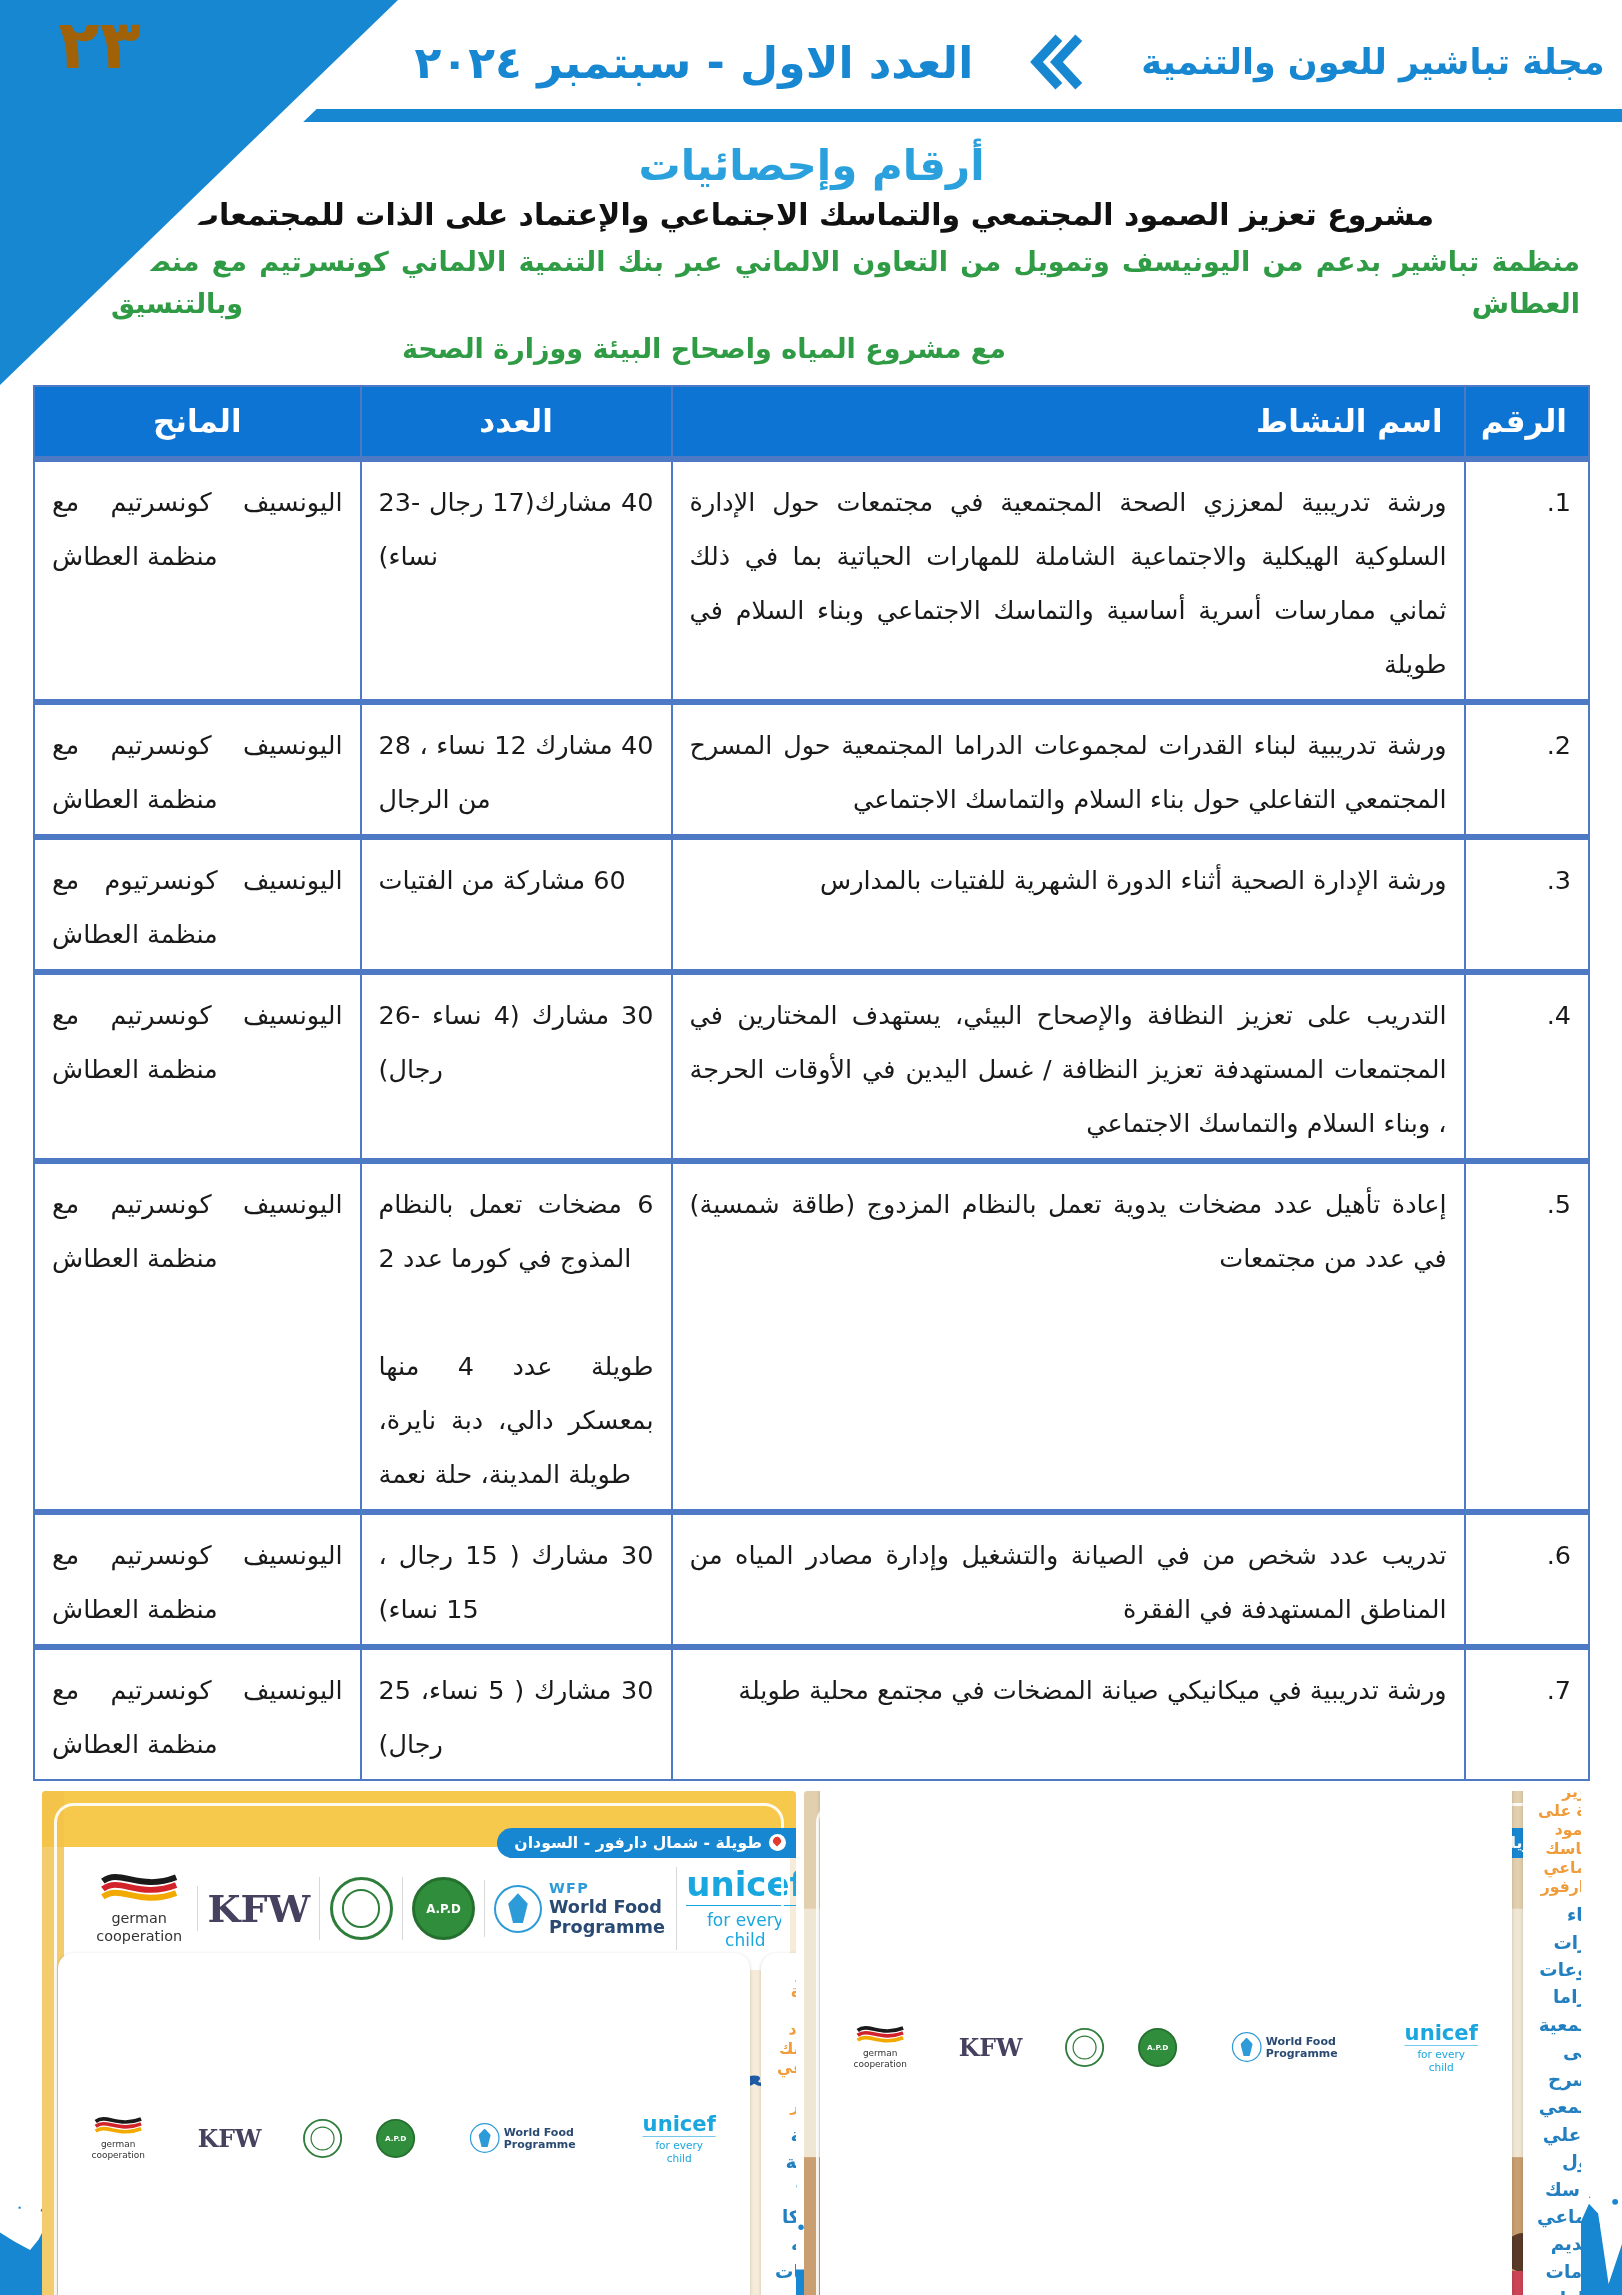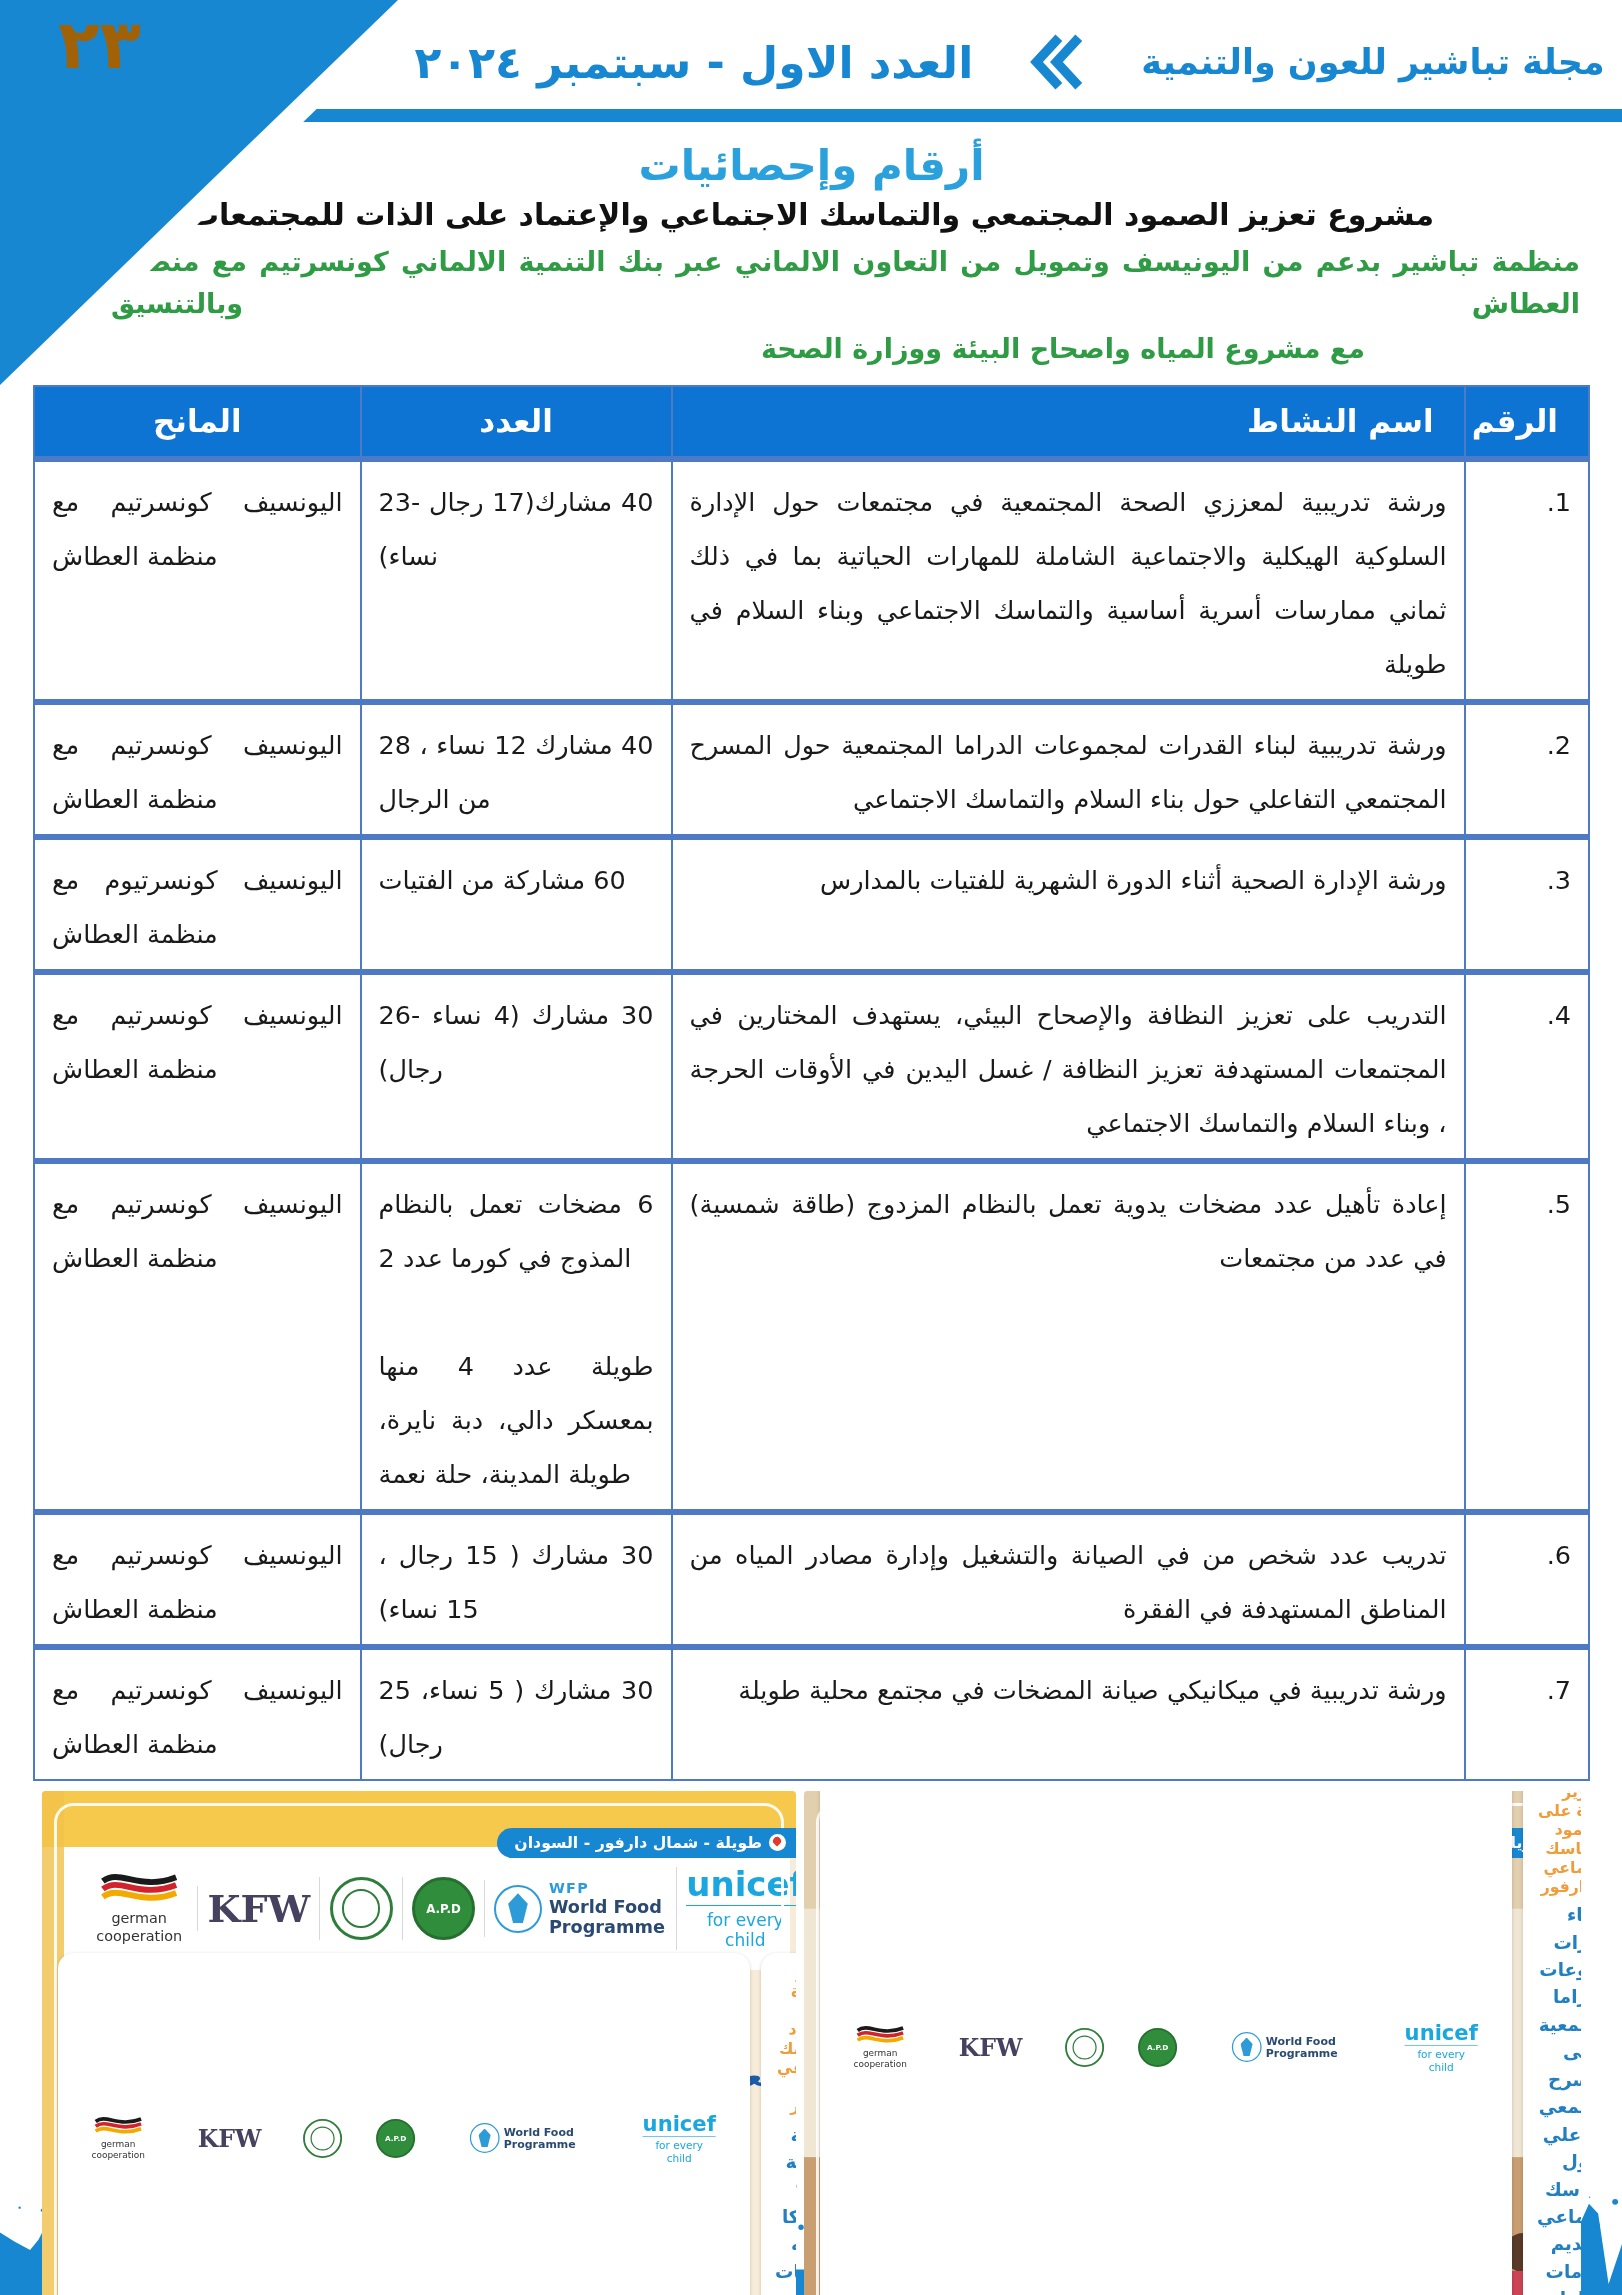--- a/index.html
+++ b/index.html
@@ -29,27 +29,27 @@
   .page-num{position:absolute;top:10.5px;left:58px;z-index:5;color:#a16207;font-size:68px;font-weight:bold;letter-spacing:17px;line-height:1;}
   .hdr-text{position:absolute;top:34px;right:18.3px;z-index:2;display:flex;align-items:center;gap:56px;color:var(--primary-blue);}
   .mag-title{font-size:35px;font-weight:bold;}
   .issue-info{font-size:44px;font-weight:bold;}
   .chev{width:56px;height:56px;flex:0 0 auto;}
   
   .section-title{margin-top:17px;text-align:center;color:var(--title-blue);font-size:42px;font-weight:bold;position:relative;z-index:2;}
   .project-title{margin-top:6.5px;text-align:center;color:#111;font-size:30px;font-weight:bold;position:relative;z-index:2;}
   .funding{position:relative;z-index:2;color:var(--green);font-weight:bold;font-size:27px;line-height:1.55;margin-top:9.2px;}
   .fund-l1{margin:0 43px 0 111px;text-align:justify;text-align-last:justify;}
-  .fund-l2{margin:3.9px 258px 0 43px;text-align:right;}
+  .fund-l2{margin:3.9px 258px 0 43px;text-align:center;}
   
   table.stats{width:1557px;margin:14.4px auto 0;border-collapse:collapse;table-layout:fixed;
     border:2.6px solid var(--table-border-blue);}
   table.stats th{
     background:var(--table-header-blue);color:#fff;font-size:31px;font-weight:bold;height:73px;
-    border:2px solid var(--table-border-blue);border-bottom-width:6.5px;padding:0 30px;vertical-align:middle;}
+    border:2px solid var(--table-border-blue);border-bottom-width:6.5px;padding:0 21px;vertical-align:middle;}
   th.h-num{text-align:right;}
   th.h-act{text-align:right;}
   th.h-cnt{text-align:center;}
   th.h-don{text-align:center;}
   table.stats td{
     border:2px solid var(--table-border-blue);border-top-width:6.5px;vertical-align:top;
     font-size:25.5px;color:#1a1a1a;font-weight:500;padding:13px 17px 7.9px;line-height:2.12;background:#fff;}
   td.c-num{text-align:right;padding-right:22px;font-size:23.6px;}
   td.c-act{text-align:justify;text-align-last:right;-moz-text-align-last:right;}
   td.c-cnt{text-align:justify;text-align-last:left;-moz-text-align-last:left;white-space:pre-line;margin-left:46px;}

